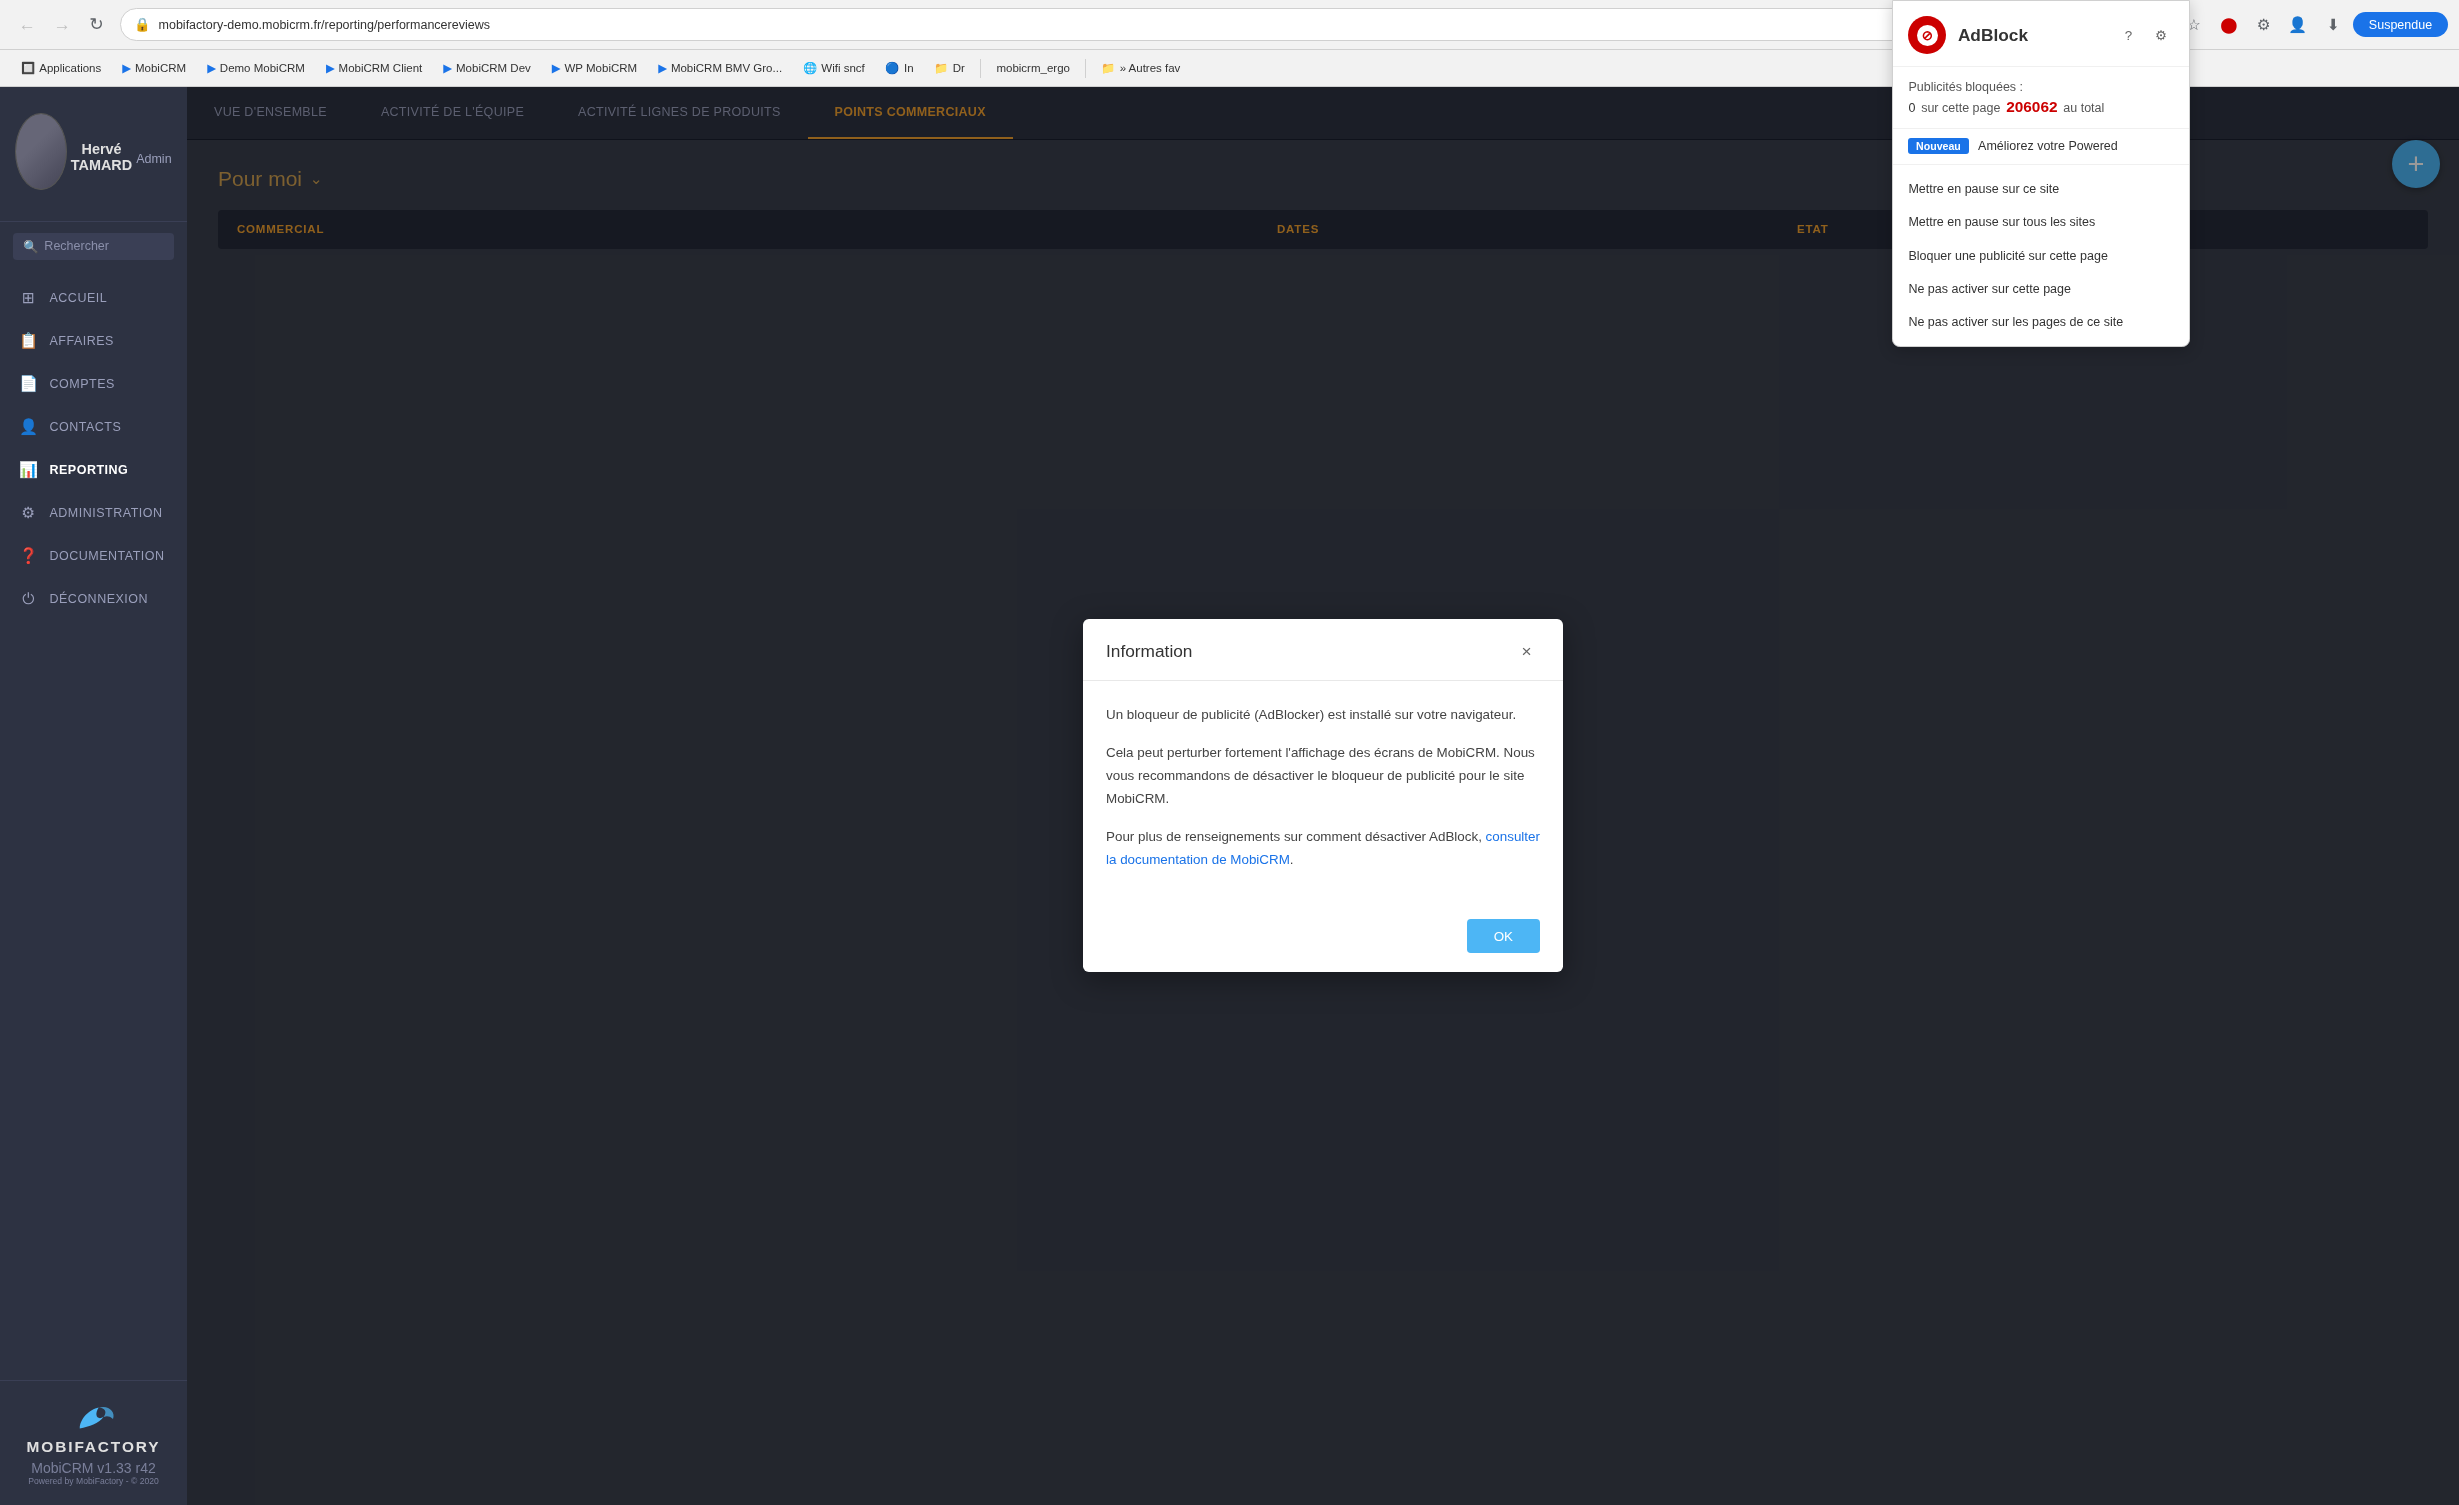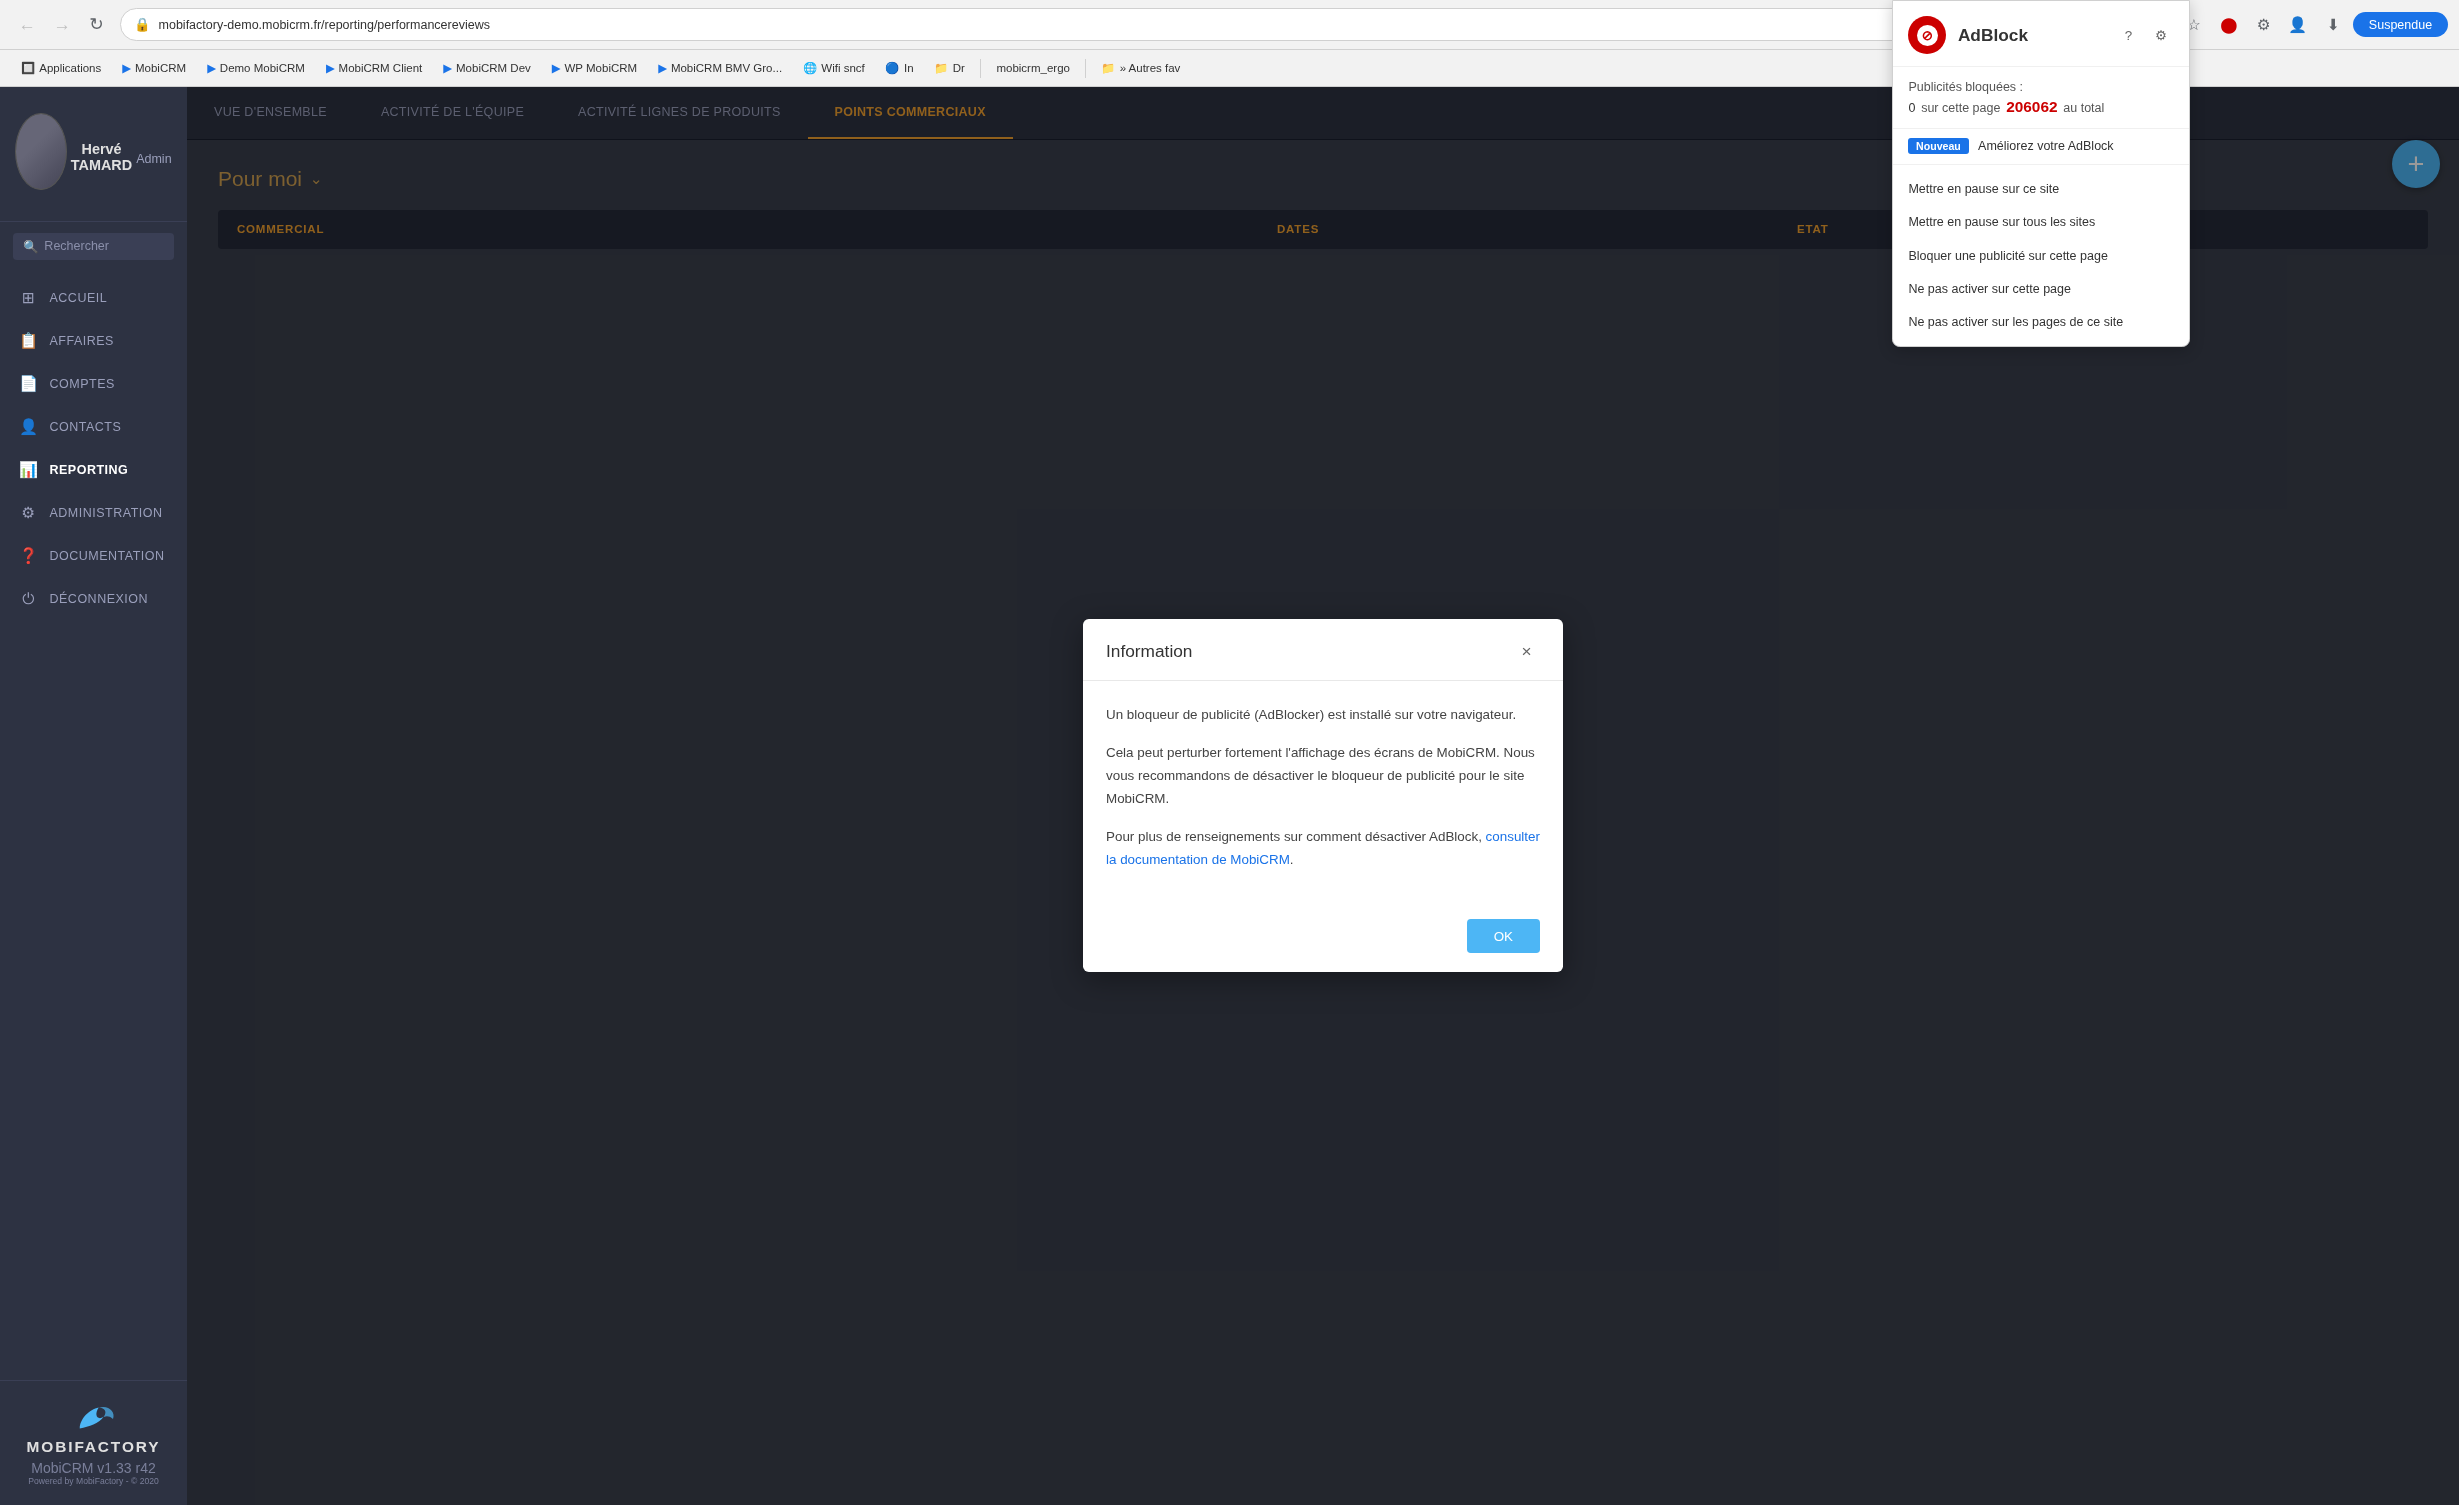--- a/index.html
+++ b/index.html
@@ -313,21 +313,21 @@
     <div class="adblock-stats-label">Publicités bloquées :</div>
     <div class="adblock-stats-row">
       <span class="stat-zero">0</span>
       <span class="stat-label">sur cette page</span>
       <span class="stat-total">206062</span>
       <span class="stat-label">au total</span>
     </div>
   </div>
   <div class="adblock-new-row">
     <span class="adblock-new-badge">Nouveau</span>
-    <span class="adblock-new-text">Améliorez votre AdBlock</span>
+    <span class="adblock-new-text">Améliorez votre Powered</span>
   </div>
   <div class="adblock-menu">
     <div class="adblock-menu-item">Mettre en pause sur ce site</div>
     <div class="adblock-menu-item">Mettre en pause sur tous les sites</div>
     <div class="adblock-menu-item">Bloquer une publicité sur cette page</div>
     <div class="adblock-menu-item">Ne pas activer sur cette page</div>
     <div class="adblock-menu-item">Ne pas activer sur les pages de ce site</div>
   </div>
 </div>
 

